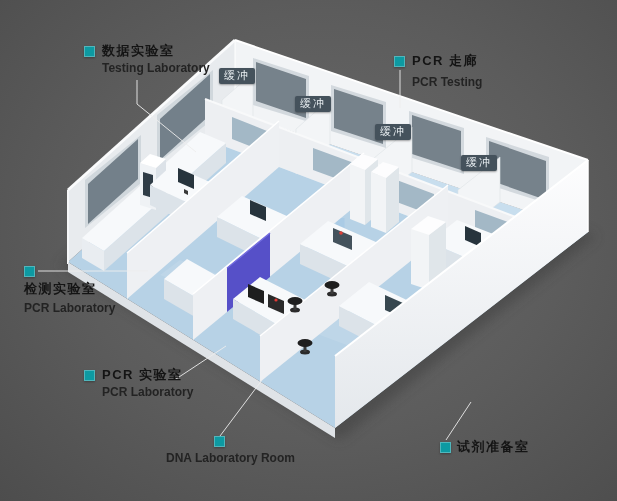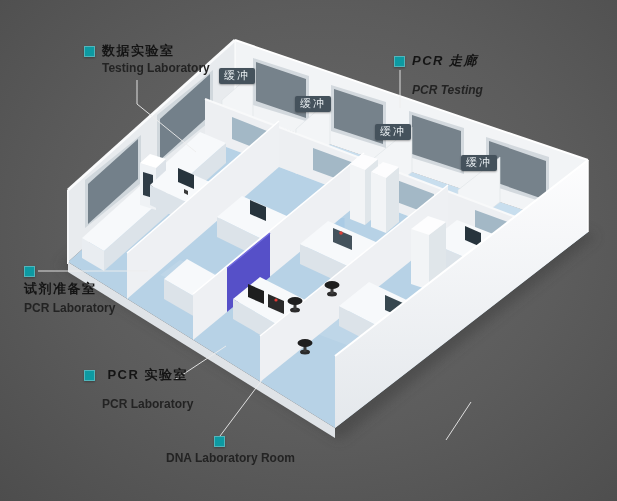--- a/index.html
+++ b/index.html
@@ -263,41 +263,45 @@
   <div class="callout row" style="left:84px; top:44px;">
     <span class="sq sq-pad"></span>
     <div class="col" style="gap:0;justify-content:center;">
       <div class="zh">数据实验室</div>
       <div class="en">Testing Laboratory</div>
     </div>
   </div>
 
   <div class="callout row" style="left:394px; top:54px;">
     <span class="sq sq-pad"></span>
-    <div class="col" style="gap:12px;font-style:italic;">
+    <div class="col" style="gap:4px;">
       <div class="zh">PCR 走廊</div>
       <div class="en">PCR Testing</div>
     </div>
   </div>
 
   <div class="callout col" style="left:24px; top:266px; gap:5px;">
     <span class="sq"></span>
-    <div class="zh">试剂准备室</div>
+    <div class="zh">检测实验室</div>
     <div class="en" style="margin-top:0;">PCR Laboratory</div>
   </div>
 
   <div class="callout row" style="left:84px; top:368px;">
     <span class="sq sq-pad"></span>
-    <div class="col" style="gap:12px;text-align:center;">
+    <div class="col" style="gap:0;">
       <div class="zh">PCR 实验室</div>
       <div class="en">PCR Laboratory</div>
     </div>
   </div>
 
   <div class="callout col" style="left:166px; top:436px; gap:5px;">
     <span class="sq" style="margin-left:48px;"></span>
     <div class="en" style="margin-top:0;">DNA Laboratory Room</div>
   </div>
 
   <div class="callout" style="left:440px; top:440px;">
+    <div class="row" style="gap:6px;">
+      <span class="sq sq-pad"></span>
+      <div class="zh">试剂准备室</div>
+    </div>
   </div>
 
 </div>
 
 </body></html>

